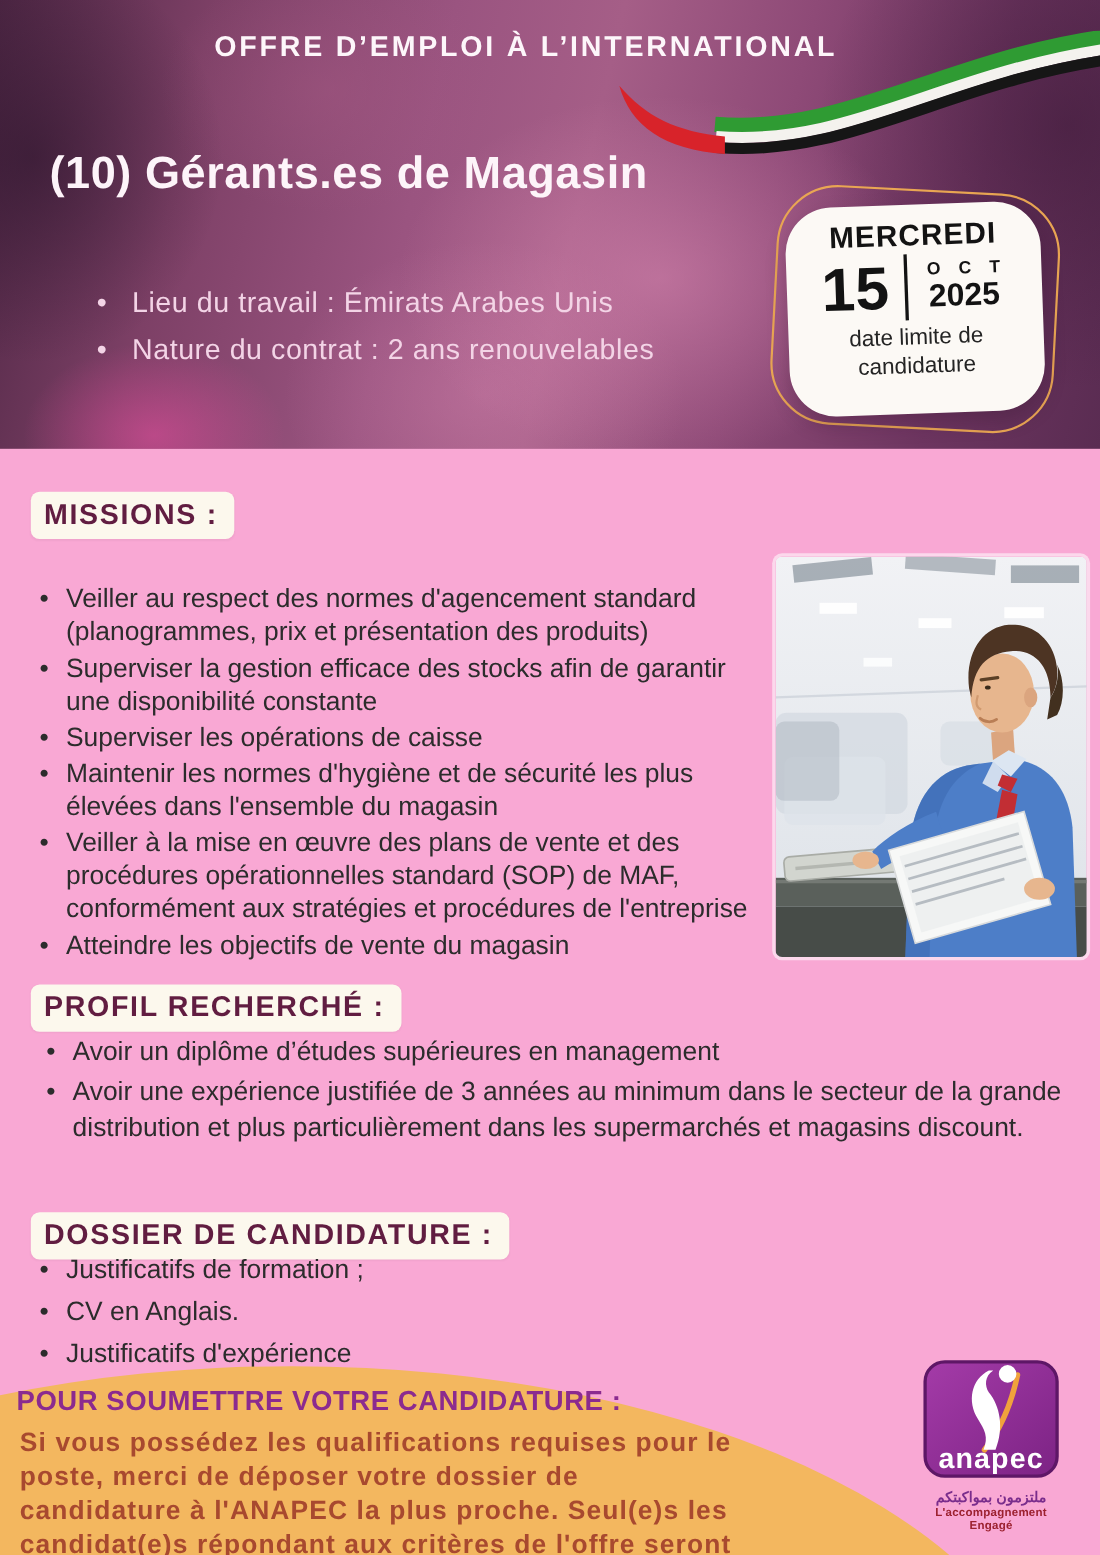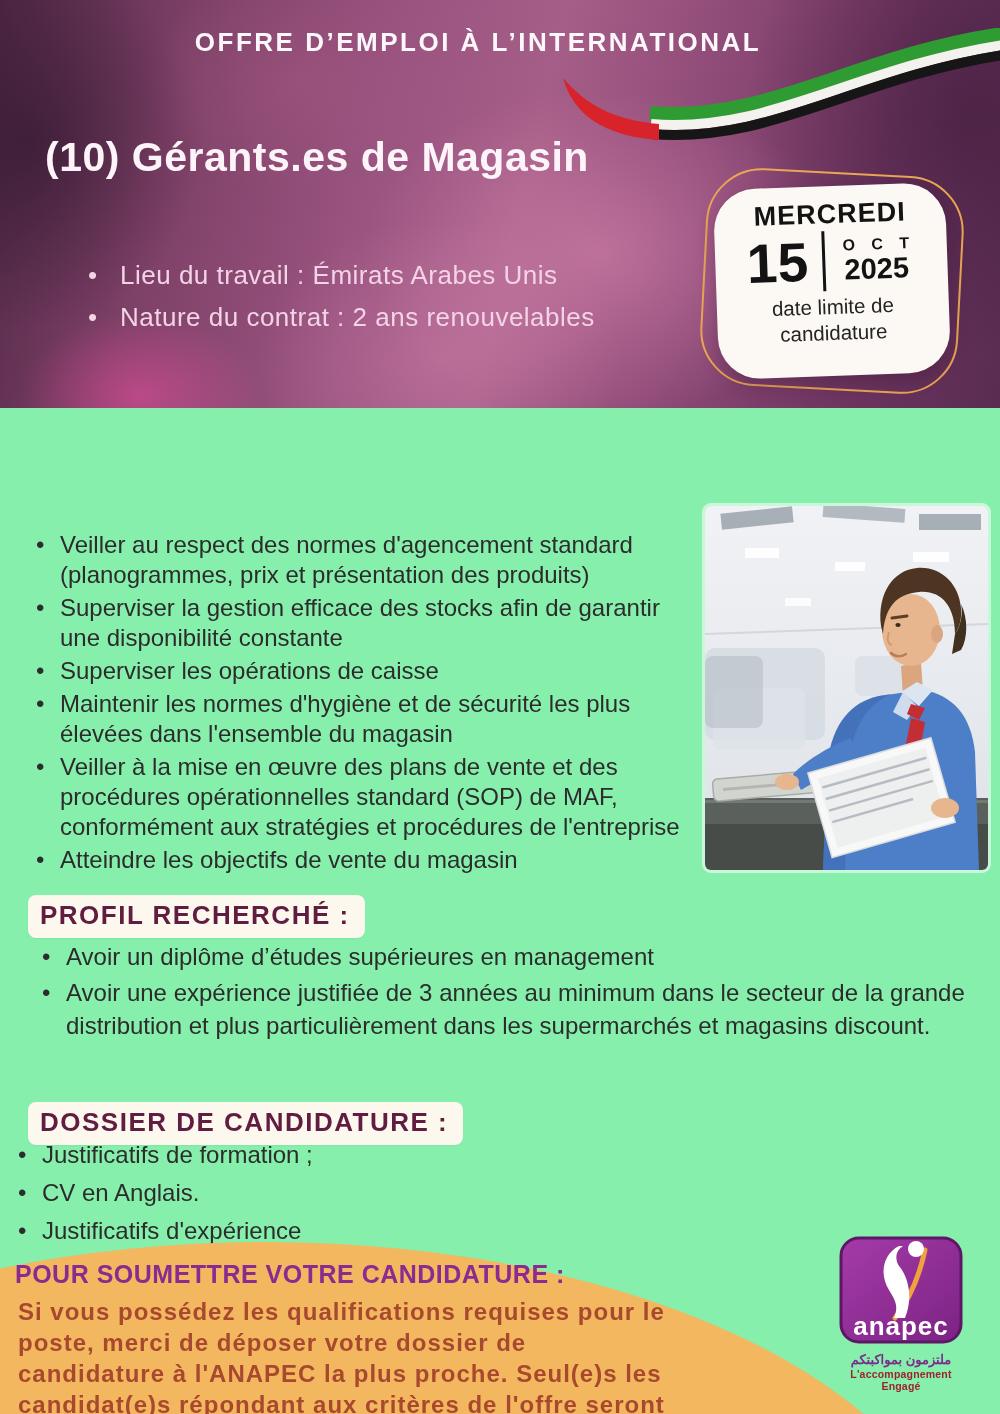--- a/index.html
+++ b/index.html
@@ -1,19 +1,19 @@
 <!DOCTYPE html>
 <html lang="fr"><head>
 <meta charset="utf-8">
 <style>
   * { margin:0; padding:0; box-sizing:border-box; }
   html,body { background:#cfcfcf; }
   .page {
     position:relative; width:1000px; height:1414px; margin:0 auto;
-    background:#86efac; overflow:hidden;
+    background:#f9a8d4; overflow:hidden;
     font-family:"Liberation Sans", sans-serif;
   }
 
   
   .banner {
     position:absolute; left:0; top:0; width:1000px; height:408px; overflow:hidden;
     background:
       radial-gradient(ellipse 170px 120px at 14% 97%, rgba(233,78,160,.55), transparent 70%),
       radial-gradient(ellipse 330px 230px at 60% 62%, rgba(224,142,183,.50), transparent 72%),
       radial-gradient(ellipse 260px 200px at 44% 88%, rgba(214,134,176,.40), transparent 70%),
@@ -73,21 +73,21 @@
   .h-profil  { left:28px; top:895px; }
   .h-dossier { left:28px; top:1102px; }
 
   ul.bullets { position:absolute; list-style:none; color:#2c2c2c; }
   ul.bullets li { position:relative; padding-left:30px; }
   ul.bullets li::before { content:"•"; position:absolute; left:6px; color:#2c2c2c; }
   .l-missions { left:30px; top:530px; width:672px; }
   .l-missions li { font-size:24px; line-height:30px; margin-bottom:3px; }
   .l-profil { left:36px; top:940px; width:945px; }
   .l-profil li { font-size:24px; line-height:33px; margin-bottom:3px; }
-  .l-dossier { left:12px; top:1140px; width:660px; }
+  .l-dossier { left:30px; top:1140px; width:660px; }
   .l-dossier li { font-size:24px; line-height:30px; margin-bottom:8px; }
 
   .photo {
     position:absolute; left:705px; top:506px; width:283px; height:364px;
     border-radius:6px; overflow:hidden; box-shadow:0 0 0 3px rgba(255,255,255,.55);
   }
 
   
   .footer-blob {
     position:absolute; left:-430px; top:1242px; width:1390px; height:700px;
@@ -145,20 +145,21 @@
           <div class="b-year">2025</div>
         </div>
       </div>
       <div class="b-cap">
         <span>date limite de</span><br>
         <span>candidature</span>
       </div>
     </div>
   </div>
 
+  <div class="section-heading h-missions">MISSIONS :</div>
   <ul class="bullets l-missions">
     <li>Veiller au respect des normes d'agencement standard (planogrammes, prix et présentation des produits)</li>
     <li>Superviser la gestion efficace des stocks afin de garantir une disponibilité constante</li>
     <li>Superviser les opérations de caisse</li>
     <li>Maintenir les normes d'hygiène et de sécurité les plus élevées dans l'ensemble du magasin</li>
     <li>Veiller à la mise en œuvre des plans de vente et des procédures opérationnelles standard (SOP) de MAF, conformément aux stratégies et procédures de l'entreprise</li>
     <li>Atteindre les objectifs de vente du magasin</li>
   </ul>
 
   <div class="photo">

